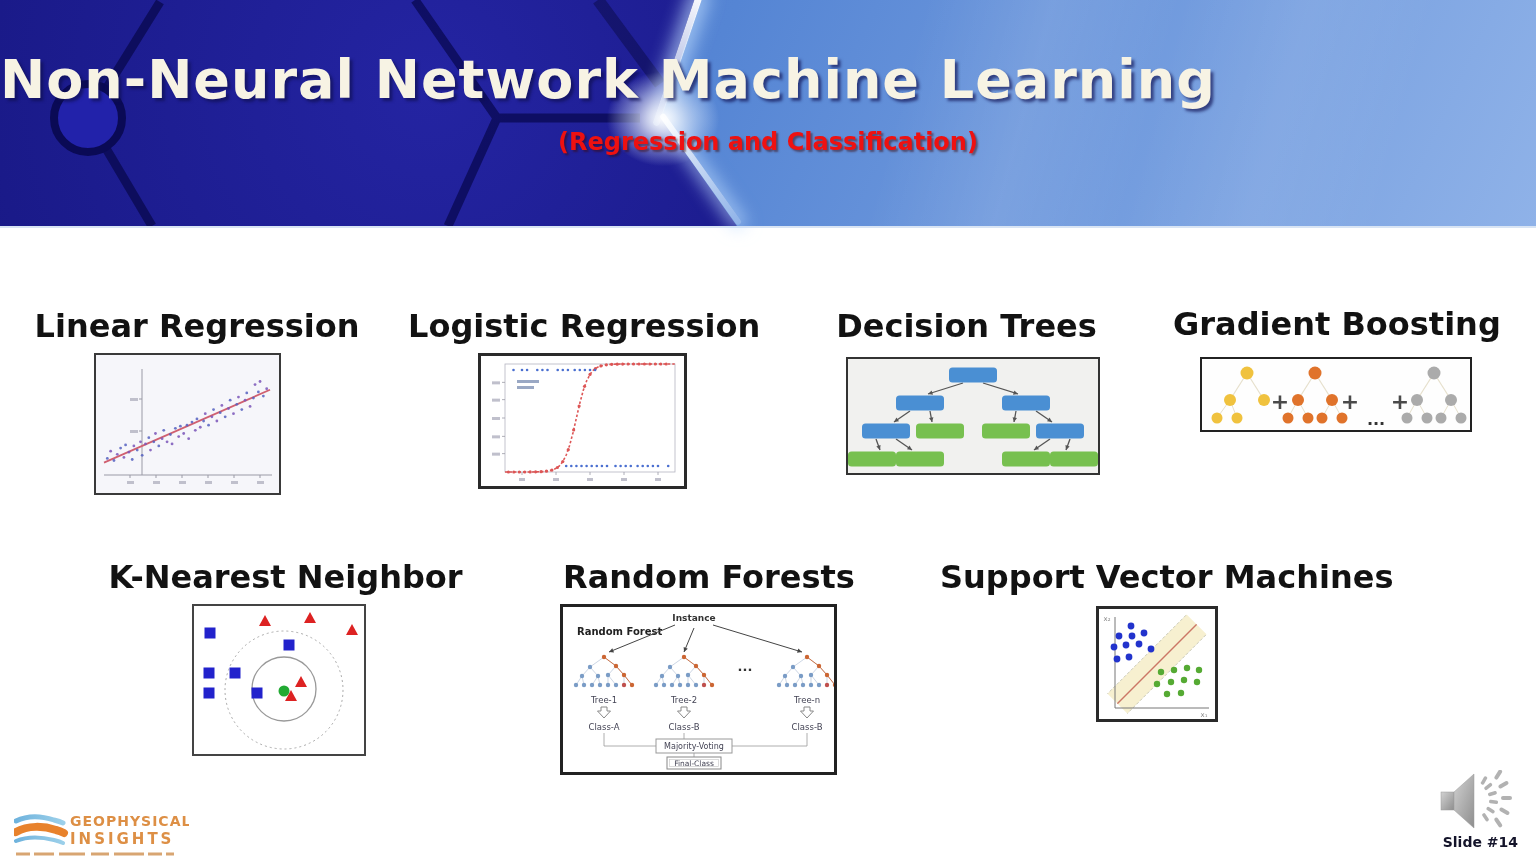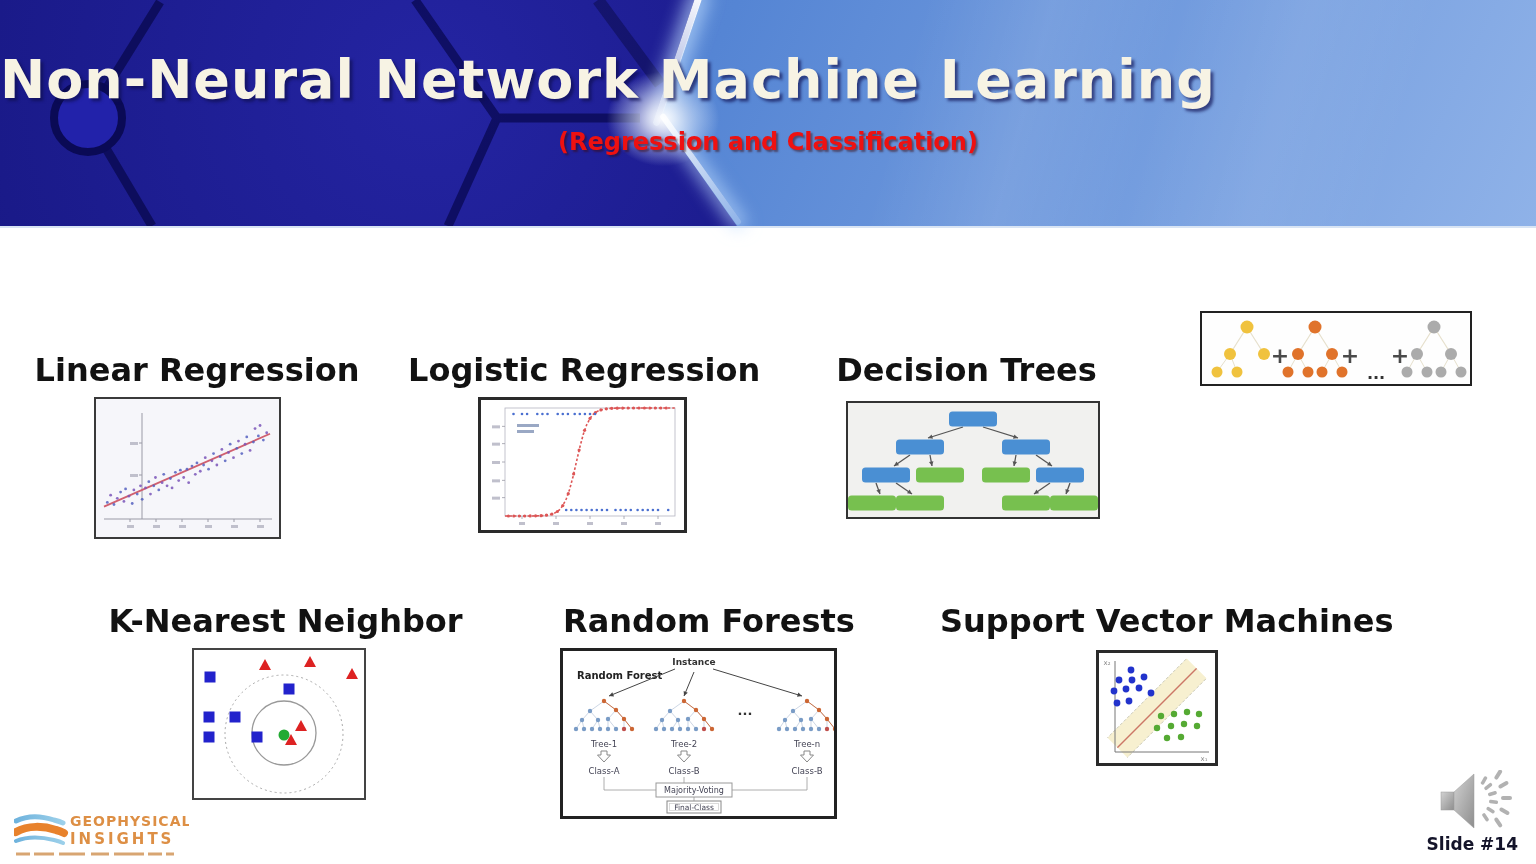--- a/index.html
+++ b/index.html
@@ -26,34 +26,34 @@
           background:radial-gradient(closest-side,rgba(255,255,255,.95),rgba(224,238,255,.45) 45%,transparent 75%);}
   .title{position:absolute;left:0;top:48px;width:100%;text-align:left;
          font-size:54px;font-weight:bold;letter-spacing:1px;color:#f7f3e4;
          text-shadow:3px 3px 3px rgba(15,15,80,.65);white-space:nowrap;}
   .subtitle{position:absolute;left:0;top:128px;width:100%;text-align:center;
          font-size:24px;font-weight:bold;color:#ee1111;
          text-shadow:2px 2px 2px rgba(60,10,10,.5);white-space:nowrap;}
   
   .item{position:absolute;text-align:left;}
   .item .lbl{font-size:32px;font-weight:600;color:#121212;line-height:46px;
-             text-align:center;white-space:nowrap;margin-top:44px;}
+             text-align:center;white-space:nowrap;}
   .item svg{display:block;background:#fdfdfd;}
   #it-lin{left:20px;top:303px;width:354px}   #it-lin  svg{margin:4px 0 0 74px;background:#f6f6fa;border:2px solid #3a3a3a}
   #it-log{left:408px;top:303px;width:346px}  #it-log  svg{margin:4px 0 0 70px;border:3px solid #2a2a2a}
   #it-dt {left:835px;top:303px;width:263px}  #it-dt   svg{margin:8px 0 0 11px;background:#f1f1ef;border:2px solid #333}
   #it-gb {left:1173px;top:301px;width:323px} #it-gb   svg{margin:10px 0 0 27px;border:2px solid #222}
   #it-knn{left:103px;top:554px;width:365px}  #it-knn  svg{margin:4px 0 0 89px;border:2px solid #444}
   #it-rf {left:563px;top:554px;width:283px}  #it-rf   svg{margin:4px 0 0 -3px;border:3px solid #222}
   #it-svm{left:940px;top:554px;width:453px}  #it-svm  svg{margin:6px 0 0 156px;border:3px solid #2a2a2a}
   
   .logo{position:absolute;left:14px;top:808px;width:175px;height:52px;}
   .speaker{position:absolute;left:1436px;top:770px;width:78px;height:64px;cursor:pointer;}
   .slidenum{position:absolute;left:1408px;top:834px;width:110px;text-align:right;
-            font-size:17px;font-weight:bold;color:#14142a;}
+            font-size:14px;font-weight:bold;color:#14142a;}
 </style>
 </head>
 <body>
 
 <div class="slide">
 
   <div class="header">
     <div class="dark-panel">
       <svg width="720" height="226">
         <polyline points="160,2 88,118 152,226" fill="none" stroke="#0a0a55" stroke-width="9" opacity="0.85"></polyline>
@@ -274,20 +274,21 @@
         <rect x="68" y="64.5" width="48" height="15" rx="3.5" fill="#77c04f"></rect>
         <rect x="134" y="64.5" width="48" height="15" rx="3.5" fill="#77c04f"></rect>
         <rect x="188" y="64.5" width="48" height="15" rx="3.5" fill="#4a8fd3"></rect>
         <rect x="0" y="92.5" width="48" height="15" rx="3.5" fill="#77c04f"></rect>
         <rect x="48" y="92.5" width="48" height="15" rx="3.5" fill="#77c04f"></rect>
         <rect x="154" y="92.5" width="48" height="15" rx="3.5" fill="#77c04f"></rect>
         <rect x="202" y="92.5" width="48" height="15" rx="3.5" fill="#77c04f"></rect>
       </svg>
   </div>
   <div class="item" id="it-gb">
+    <div class="lbl">Gradient Boosting</div>
     <svg width="268" height="71">
         <rect x="0" y="0" width="268" height="71" fill="#fefefe"></rect>
         <line x1="45" y1="14" x2="28" y2="41" stroke="#e6e0cc" stroke-width="1.2"></line>
         <line x1="45" y1="14" x2="62" y2="41" stroke="#e6e0cc" stroke-width="1.2"></line>
         <line x1="28" y1="41" x2="15" y2="59" stroke="#e6e0cc" stroke-width="1"></line>
         <line x1="28" y1="41" x2="35" y2="59" stroke="#e6e0cc" stroke-width="1"></line>
         <circle cx="45" cy="14" r="6.5" fill="#f0c23e"></circle>
         <circle cx="28" cy="41" r="6" fill="#f0c23e"></circle>
         <circle cx="62" cy="41" r="6" fill="#f0c23e"></circle>
         <circle cx="15" cy="59" r="5.5" fill="#f0c23e"></circle>

